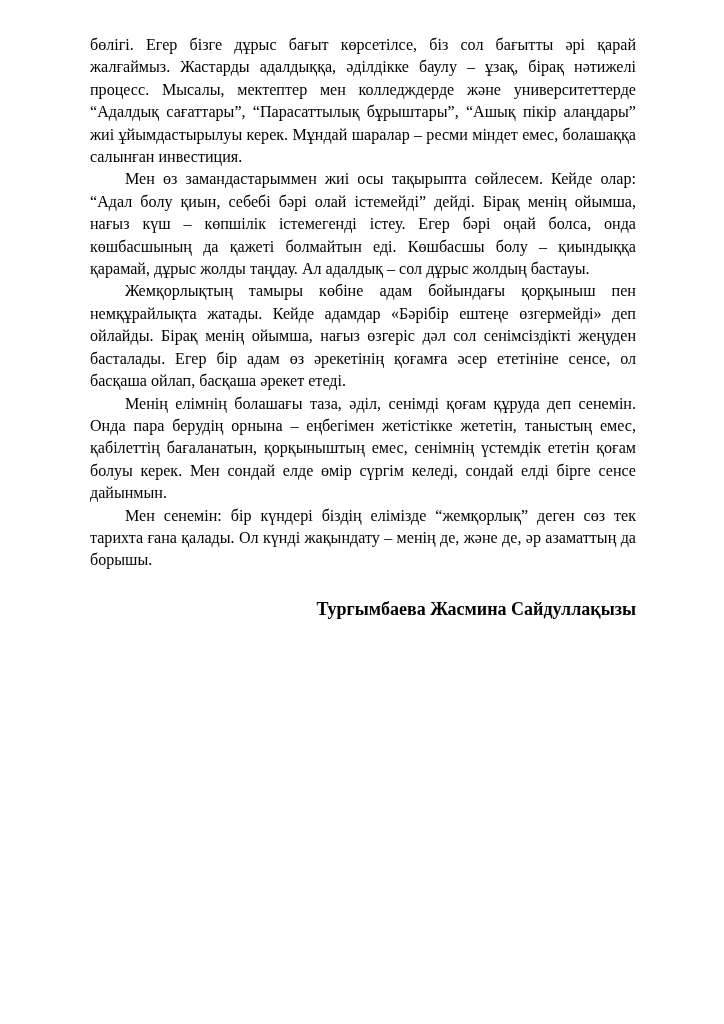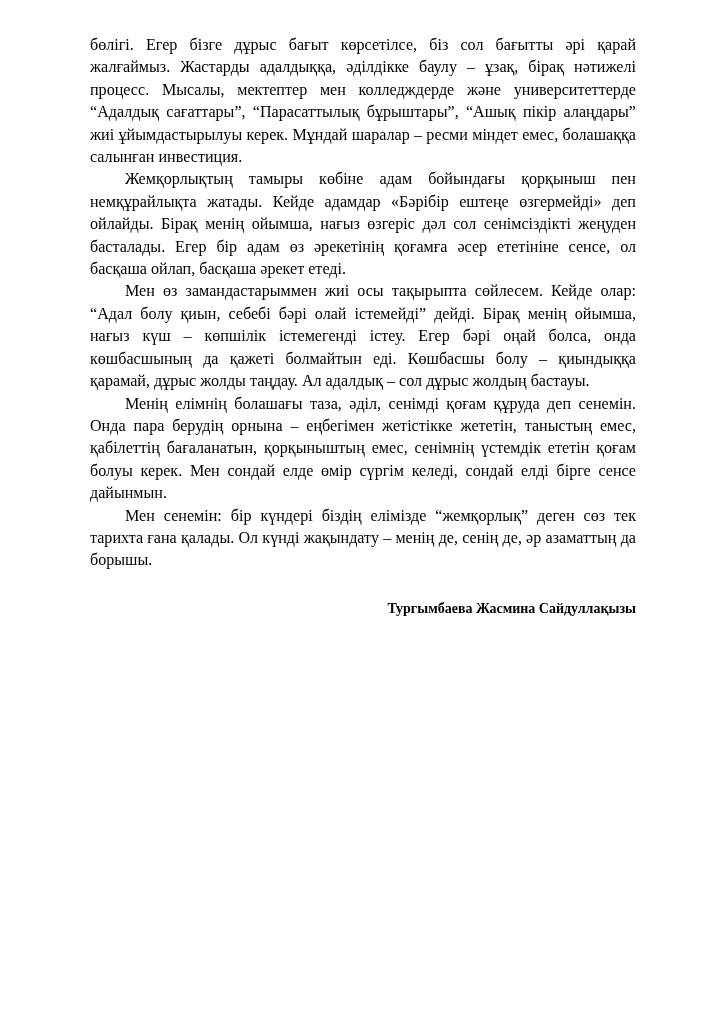--- a/index.html
+++ b/index.html
@@ -45,44 +45,44 @@
     text-indent: 0;
   }
 
   .signature-block {
     margin-top: 26px;
     text-align: right;
   }
 
   .signature {
     font-family: "Liberation Serif", "DejaVu Serif", serif;
-    font-size: 14px;
+    font-size: 18px;
     line-height: 22.4px;
     font-weight: bold;
     color: #000000;
     text-indent: 0;
     text-align: left;
     display: inline-block;
   }
 </style>
 </head>
 <body>
 
 <div class="page">
   <div class="content">
 
     <p class="para first-line-flush">бөлігі. Егер бізге дұрыс бағыт көрсетілсе, біз сол бағытты әрі қарай жалғаймыз. Жастарды адалдыққа, әділдікке баулу – ұзақ, бірақ нәтижелі процесс. Мысалы, мектептер мен колледждерде және университеттерде “Адалдық сағаттары”, “Парасаттылық бұрыштары”, “Ашық пікір алаңдары” жиі ұйымдастырылуы керек. Мұндай шаралар – ресми міндет емес, болашаққа салынған инвестиция.</p>
 
+    <p class="para">Мен өз замандастарыммен жиі осы тақырыпта сөйлесем. Кейде олар: “Адал болу қиын, себебі бәрі олай істемейді” дейді. Бірақ менің ойымша, нағыз күш – көпшілік істемегенді істеу. Егер бәрі оңай болса, онда көшбасшының да қажеті болмайтын еді. Көшбасшы болу – қиындыққа қарамай, дұрыс жолды таңдау. Ал адалдық – сол дұрыс жолдың бастауы.</p>
+
     <p class="para">Жемқорлықтың тамыры көбіне адам бойындағы қорқыныш пен немқұрайлықта жатады. Кейде адамдар «Бәрібір ештеңе өзгермейді» деп ойлайды. Бірақ менің ойымша, нағыз өзгеріс дәл сол сенімсіздікті жеңуден басталады. Егер бір адам өз әрекетінің қоғамға әсер ететініне сенсе, ол басқаша ойлап, басқаша әрекет етеді.</p>
-
-    <p class="para">Мен өз замандастарыммен жиі осы тақырыпта сөйлесем. Кейде олар: “Адал болу қиын, себебі бәрі олай істемейді” дейді. Бірақ менің ойымша, нағыз күш – көпшілік істемегенді істеу. Егер бәрі оңай болса, онда көшбасшының да қажеті болмайтын еді. Көшбасшы болу – қиындыққа қарамай, дұрыс жолды таңдау. Ал адалдық – сол дұрыс жолдың бастауы.</p>
 
     <p class="para">Менің елімнің болашағы таза, әділ, сенімді қоғам құруда деп сенемін. Онда пара берудің орнына – еңбегімен жетістікке жететін, таныстың емес, қабілеттің бағаланатын, қорқыныштың емес, сенімнің үстемдік ететін қоғам болуы керек. Мен сондай елде өмір сүргім келеді, сондай елді бірге сенсе дайынмын.</p>
 
 
-    <p class="para">Мен сенемін: бір күндері біздің елімізде “жемқорлық” деген сөз тек тарихта ғана қалады. Ол күнді жақындату – менің де, сенің де, әр азаматтың да борышы.</p>
+    <p class="para">Мен сенемін: бір күндері біздің елімізде “жемқорлық” деген сөз тек тарихта ғана қалады. Ол күнді жақындату – менің де, және де, әр азаматтың да борышы.</p>
 
     <div class="signature-block">
       <span class="signature">Тургымбаева Жасмина Сайдуллақызы</span>
     </div>
 
   </div>
 </div>
 
 </body></html>

